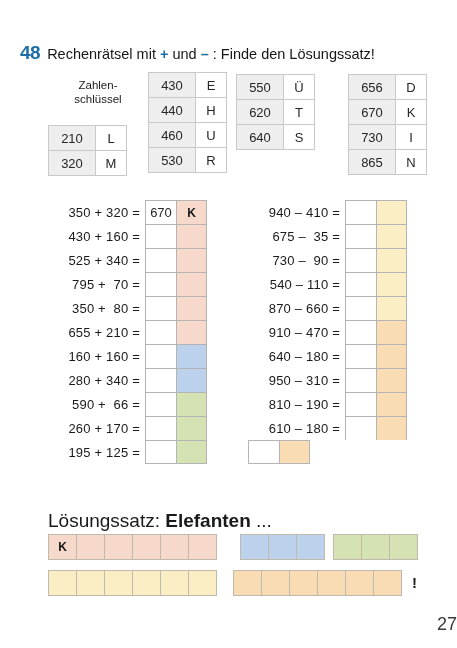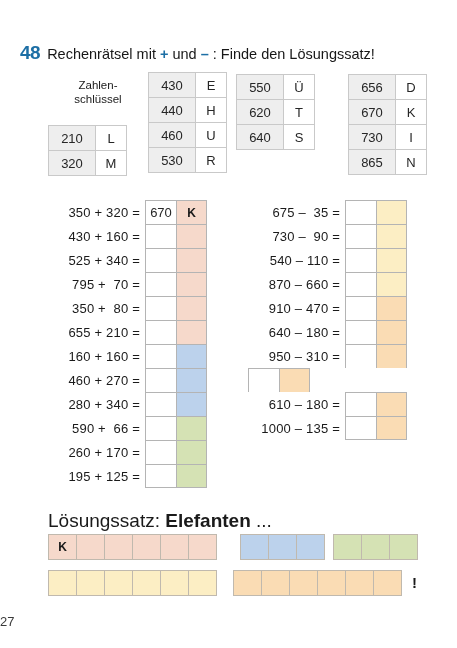--- a/index.html
+++ b/index.html
@@ -164,22 +164,22 @@
     margin-left: 10px;
     line-height: 26px;
   }
 
   
   #page-num {
     position: absolute;
     left: 0;
     right: 0;
     top: 614px;
-    text-align: left;
-    font-size: 13px;
+    text-align: right;
+    font-size: 18px;
     color: #3a3a3a;
   }
 </style>
 </head>
 <body>
 
 <div id="title-row">
   <span id="ex-number">48</span>
   <span id="title-text"><span>Rechenrätsel mit </span><span class="op-plus">+</span><span> und </span><span class="op-minus">–</span><span> : Finde den Lösungssatz!</span></span>
 </div>
@@ -288,25 +288,20 @@
       <div class="ex-term">655 + 210 =</div>
       <div class="ex-ans"></div>
       <div class="ex-let" style="background: rgb(246, 217, 203);"></div>
     </div>
     <div class="ex-row">
       <div class="ex-term">160 + 160 =</div>
       <div class="ex-ans"></div>
       <div class="ex-let" style="background: rgb(188, 210, 236);"></div>
     </div>
     <div class="ex-row">
-      <div class="ex-term">460 + 270 =</div>
-      <div class="ex-ans"></div>
-      <div class="ex-let" style="background: rgb(188, 210, 236);"></div>
-    </div>
-    <div class="ex-row">
       <div class="ex-term">280 + 340 =</div>
       <div class="ex-ans"></div>
       <div class="ex-let" style="background: rgb(188, 210, 236);"></div>
     </div>
     <div class="ex-row">
       <div class="ex-term">590 +  66 =</div>
       <div class="ex-ans"></div>
       <div class="ex-let" style="background: rgb(213, 226, 180);"></div>
     </div>
     <div class="ex-row">
@@ -315,20 +310,25 @@
       <div class="ex-let" style="background: rgb(213, 226, 180);"></div>
     </div>
     <div class="ex-row">
       <div class="ex-term">195 + 125 =</div>
       <div class="ex-ans"></div>
       <div class="ex-let" style="background: rgb(213, 226, 180);"></div>
     </div>
   </div>
 <div class="ex-block" id="ex-right">
     <div class="ex-row">
+      <div class="ex-term">940 – 410 =</div>
+      <div class="ex-ans"></div>
+      <div class="ex-let" style="background: rgb(252, 238, 196);"></div>
+    </div>
+    <div class="ex-row">
       <div class="ex-term">675 –  35 =</div>
       <div class="ex-ans"></div>
       <div class="ex-let" style="background: rgb(252, 238, 196);"></div>
     </div>
     <div class="ex-row">
       <div class="ex-term">730 –  90 =</div>
       <div class="ex-ans"></div>
       <div class="ex-let" style="background: rgb(252, 238, 196);"></div>
     </div>
     <div class="ex-row">
@@ -350,30 +350,30 @@
       <div class="ex-term">640 – 180 =</div>
       <div class="ex-ans"></div>
       <div class="ex-let" style="background: rgb(250, 220, 180);"></div>
     </div>
     <div class="ex-row">
       <div class="ex-term">950 – 310 =</div>
       <div class="ex-ans"></div>
       <div class="ex-let" style="background: rgb(250, 220, 180);"></div>
     </div>
     <div class="ex-row">
+      <div class="ex-term">810 – 190 =</div>
       <div class="ex-ans"></div>
       <div class="ex-let" style="background: rgb(250, 220, 180);"></div>
     </div>
     <div class="ex-row">
       <div class="ex-term">610 – 180 =</div>
       <div class="ex-ans"></div>
       <div class="ex-let" style="background: rgb(250, 220, 180);"></div>
     </div>
     <div class="ex-row">
-      <div class="ex-term">1000 – 135 =</div>
       <div class="ex-ans"></div>
       <div class="ex-let" style="background: rgb(250, 220, 180);"></div>
     </div>
   </div>
 
 <div id="sol-label"><span>Lösungssatz: </span><b>Elefanten</b><span> ...</span></div>
 
 <div class="word-row" id="word-row-1" style="left:0; top:534px;">
     <div class="word-group" style="position: absolute; left: 48px;">
       <div class="word-cell" style="background: rgb(246, 217, 203);">K</div>

